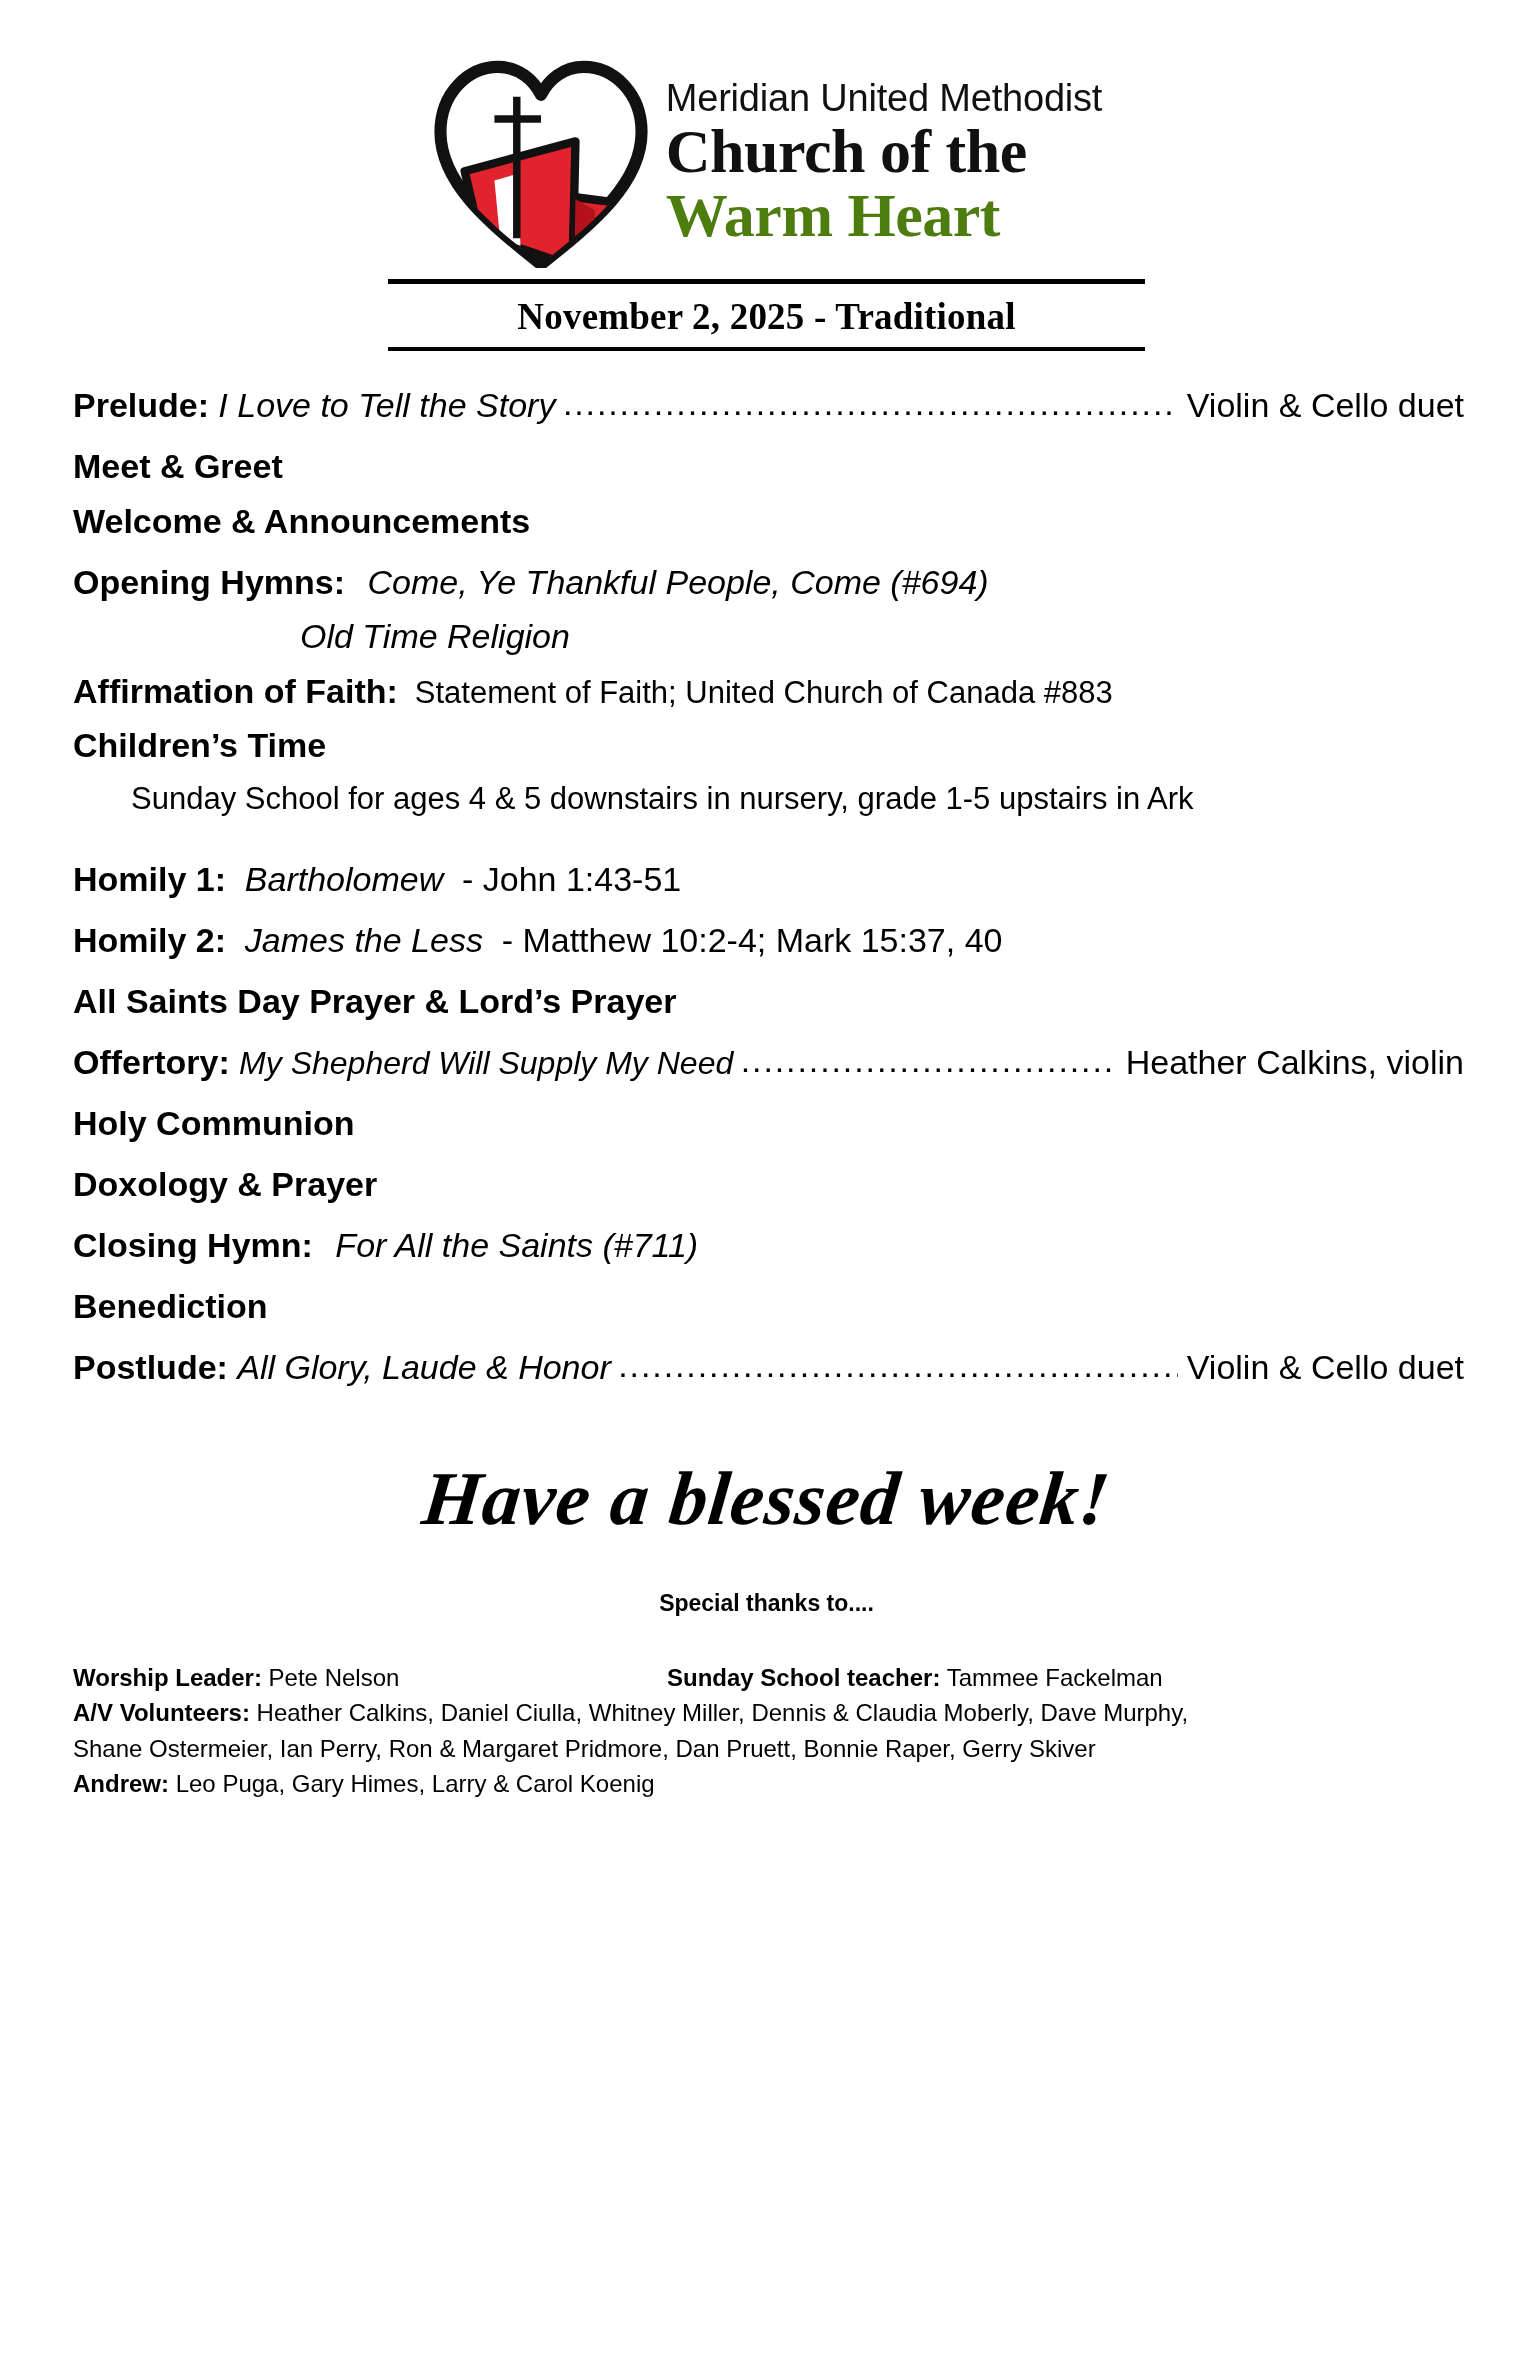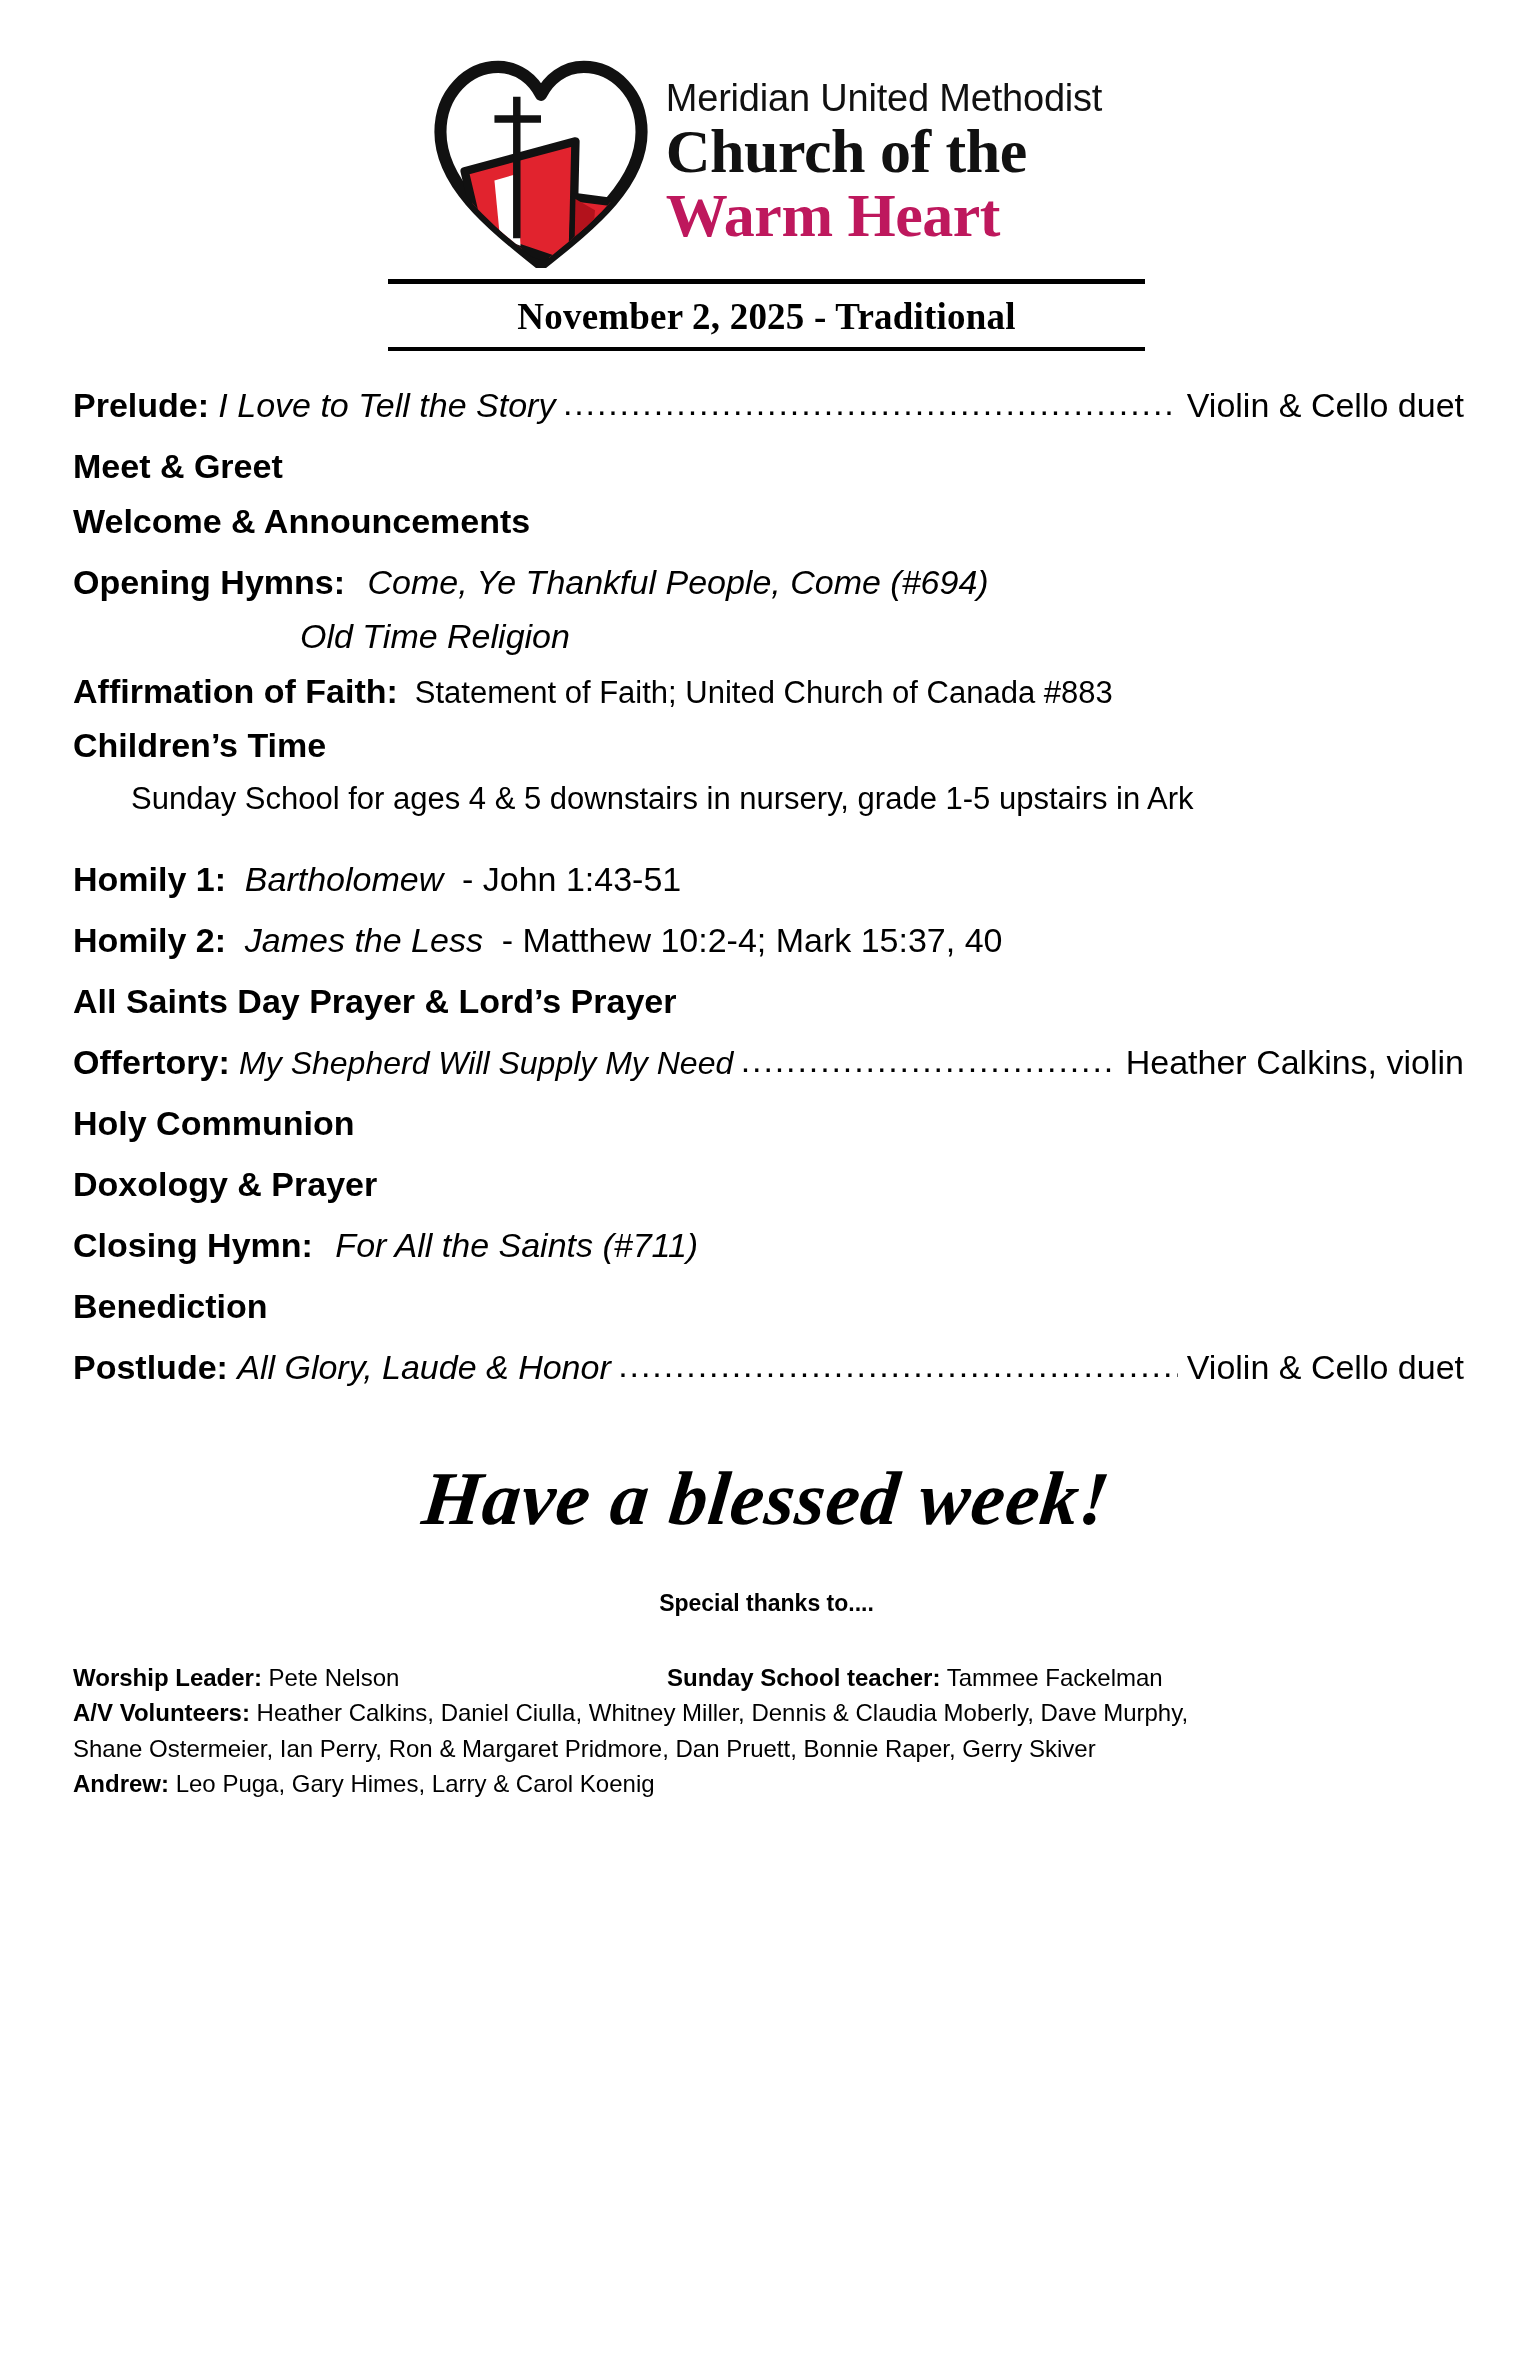--- a/index.html
+++ b/index.html
@@ -58,21 +58,21 @@
     font-size: 62px;
     letter-spacing: -0.5px;
     color: #111;
     line-height: 1.02;
   }
   .wm-line3 {
     font-family: "Liberation Serif", serif;
     font-weight: 700;
     font-size: 62px;
     letter-spacing: -0.5px;
-    color: #be185d;
+    color: #4d7c0f;
     line-height: 1.02;
   }
 
   
   .date-banner {
     width: 757px;
     margin: 11.2px auto 0 auto;
     text-align: center;
   }
   .rule {

